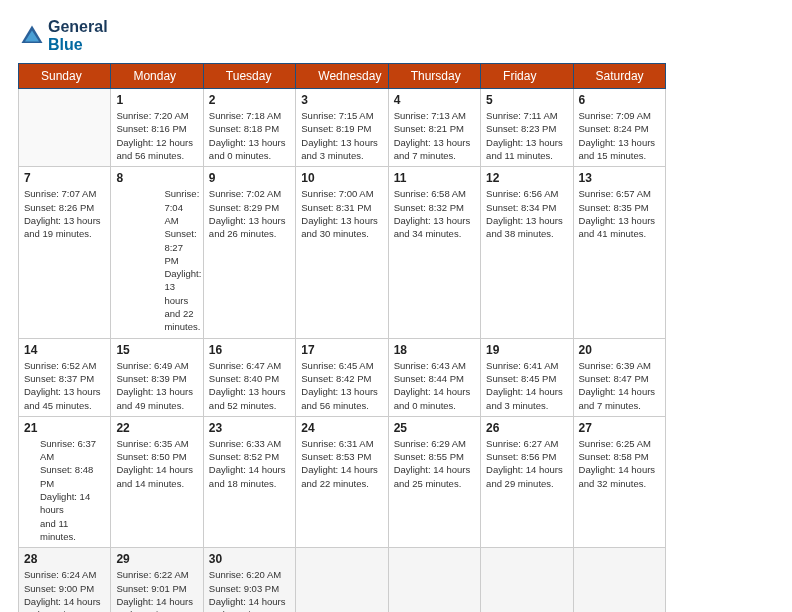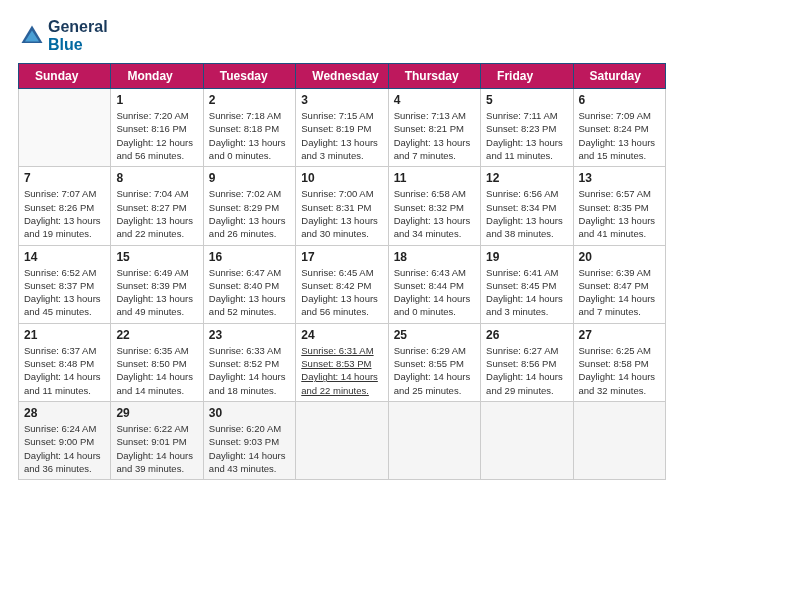--- a/index.html
+++ b/index.html
@@ -42,25 +42,25 @@
     .location {
       font-size: 13px;
       color: #555;
     }
     table {
       width: 100%;
       border-collapse: collapse;
       table-layout: fixed;
     }
     thead tr th {
-      background: #be185d;
+      background: #c2410c;
       color: #fff;
       font-size: 12px;
-      font-weight: bold;
-      padding: 5px 16px;
+      font-weight: normal;
+      padding: 5px 22px;
       text-align: left;
       border: 1px solid #1e4f80;
     }
     tbody tr td {
       border: 1px solid #ccc;
       vertical-align: top;
       padding: 4px 5px;
       height: 78px;
       background: #fff;
     }
@@ -161,21 +161,21 @@
         <tr>
           <td>
             <span class="day-num">7</span>
             <div class="day-info" style="white-space: pre-line;">Sunrise: 7:07 AM
 Sunset: 8:26 PM
 Daylight: 13 hours
 and 19 minutes.</div>
           </td>
           <td>
             <span class="day-num">8</span>
-            <div class="day-info" style="white-space: pre-line;">Sunrise: 7:04 AM
+            <div class="day-info" style="white-space: pre-line; margin-left: 48px;">Sunrise: 7:04 AM
 Sunset: 8:27 PM
 Daylight: 13 hours
 and 22 minutes.</div>
           </td>
           <td>
             <span class="day-num">9</span>
             <div class="day-info" style="white-space: pre-line;">Sunrise: 7:02 AM
 Sunset: 8:29 PM
 Daylight: 13 hours
 and 26 minutes.</div>
@@ -256,42 +256,42 @@
             <span class="day-num">20</span>
             <div class="day-info" style="white-space: pre-line;">Sunrise: 6:39 AM
 Sunset: 8:47 PM
 Daylight: 14 hours
 and 7 minutes.</div>
           </td>
         </tr>
         <tr>
           <td>
             <span class="day-num">21</span>
-            <div class="day-info" style="white-space: pre-line;">Sunrise: 6:37 AM
+            <div class="day-info" style="white-space: pre-line; margin-left: 16px;">Sunrise: 6:37 AM
 Sunset: 8:48 PM
 Daylight: 14 hours
 and 11 minutes.</div>
           </td>
           <td>
             <span class="day-num">22</span>
             <div class="day-info" style="white-space: pre-line;">Sunrise: 6:35 AM
 Sunset: 8:50 PM
 Daylight: 14 hours
 and 14 minutes.</div>
           </td>
           <td>
             <span class="day-num">23</span>
             <div class="day-info" style="white-space: pre-line;">Sunrise: 6:33 AM
 Sunset: 8:52 PM
 Daylight: 14 hours
 and 18 minutes.</div>
           </td>
           <td>
             <span class="day-num">24</span>
-            <div class="day-info" style="white-space: pre-line; text-decoration: underline;">Sunrise: 6:31 AM
+            <div class="day-info" style="white-space: pre-line;">Sunrise: 6:31 AM
 Sunset: 8:53 PM
 Daylight: 14 hours
 and 22 minutes.</div>
           </td>
           <td>
             <span class="day-num">25</span>
             <div class="day-info" style="white-space: pre-line;">Sunrise: 6:29 AM
 Sunset: 8:55 PM
 Daylight: 14 hours
 and 25 minutes.</div>

